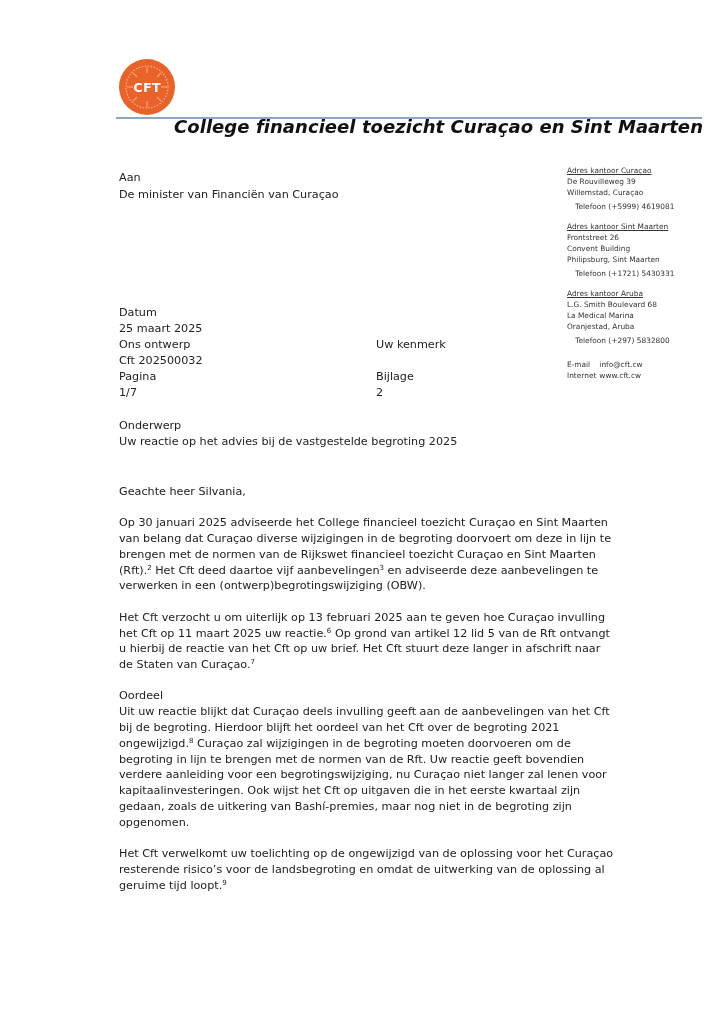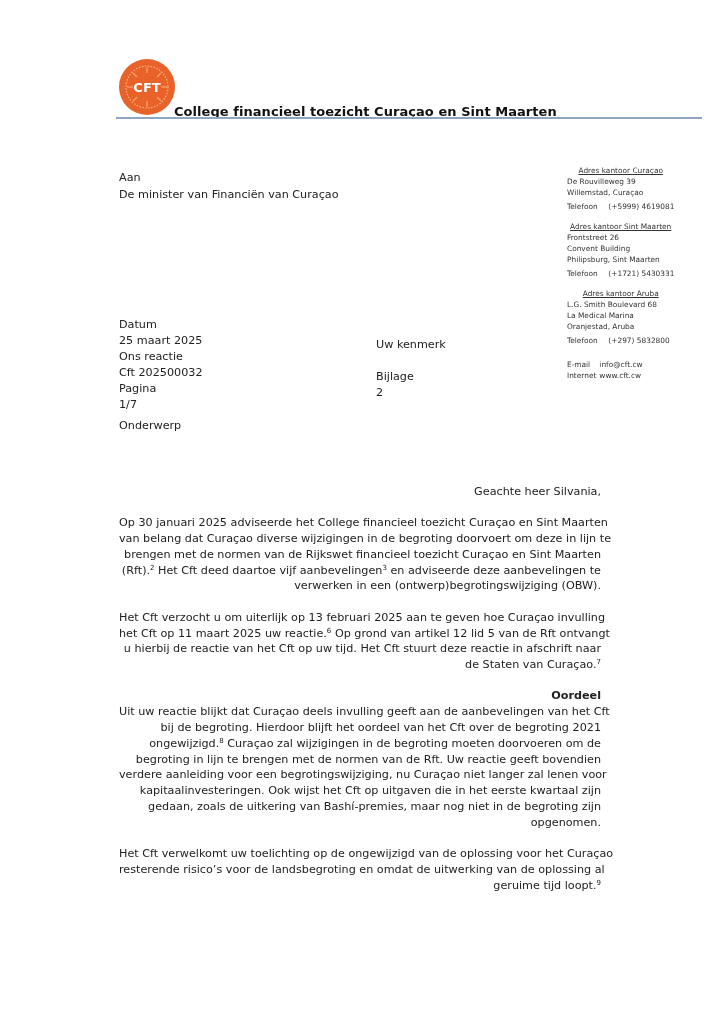--- a/index.html
+++ b/index.html
@@ -1,42 +1,42 @@
 <!DOCTYPE html>
 <html><head>
 <meta charset="utf-8">
 <style>
   * { margin: 0; padding: 0; box-sizing: border-box; }
   html, body { width: 724px; height: 1024px; background: #ffffff; overflow: hidden; }
   body { position: relative; font-family: "DejaVu Sans", sans-serif; color: #222222; }
 
   .logo { position: absolute; left: 118px; top: 58px; width: 58px; height: 58px; }
-  .org-name { position: absolute; left: 174px; top: 104px; font-size: 13px; font-weight: bold; color: #111; letter-spacing: 0.05px; white-space: nowrap; }
+  .org-name { position: absolute; left: 174px; top: 116px; font-size: 18px; font-weight: bold; color: #111; letter-spacing: 0.05px; white-space: nowrap; font-style: italic; }
   .header-rule { position: absolute; left: 116px; top: 117px; width: 586px; height: 2px; background: #8ea6c2; }
 
   .recipient { position: absolute; left: 119px; top: 169px; font-size: 11.2px; line-height: 17px; }
 
   .sidebar { position: absolute; left: 567px; top: 166px; font-size: 7.4px; line-height: 10.8px; color: #333; }
   .sidebar .office { margin-bottom: 9px; }
-  .sidebar .office-title { text-decoration: underline; text-align: center; }
+  .sidebar .office-title { text-decoration: underline; }
   .sidebar .line { white-space: nowrap; }
   .sidebar .phone { margin-top: 4px; white-space: nowrap; }
-  .sidebar .phone .lbl { display: inline-block; width: 39px; }
+  .sidebar .phone .lbl { display: inline-block; width: 39px; text-align: right; }
   .sidebar .contact { margin-top: 13px; }
   .sidebar .contact .lbl { display: inline-block; width: 30px; }
 
-  .meta { position: absolute; left: 119px; top: 305px; font-size: 11.2px; line-height: 15.9px; margin-top: 12px; }
+  .meta { position: absolute; left: 119px; top: 305px; font-size: 11.2px; line-height: 15.9px; }
   .meta-right { position: absolute; left: 376px; top: 337px; font-size: 11.2px; line-height: 15.9px; }
 
   .subject { position: absolute; left: 119px; top: 418px; font-size: 11.2px; line-height: 16px; }
 
-  .body { position: absolute; left: 119px; top: 484px; width: 482px; font-size: 11.2px; line-height: 15.8px; color: #222; text-align: right; }
+  .body { position: absolute; left: 119px; top: 484px; width: 482px; font-size: 11.2px; line-height: 15.8px; color: #222; }
   .body p { margin-bottom: 15.5px; white-space: nowrap; }
   .body .greet { margin-bottom: 15.5px; }
-  .body .heading { font-weight: bold; margin-bottom: 0; }
+  .body .heading { font-weight: normal; margin-bottom: 0; }
   .body sup { font-size: 7px; vertical-align: 4px; line-height: 0; }
   .body .ln { display: block; }
 </style>
 </head>
 <body>
 
 <svg class="logo" viewBox="0 0 58 58">
   <circle cx="29" cy="29" r="28" fill="#e8622a"></circle>
   <circle cx="29" cy="29" r="21" fill="none" stroke="#f7b48a" stroke-width="1.2" stroke-dasharray="1.5 1.5"></circle>
   <g stroke="#f6a26e" stroke-width="1.3">
@@ -83,51 +83,52 @@
   </div>
   <div class="contact">
     <div class="line"><span class="lbl">E-mail</span> <span>info@cft.cw</span></div>
     <div class="line"><span class="lbl">Internet</span> <span>www.cft.cw</span></div>
   </div>
 </div>
 
 <div class="meta">
   <div>Datum</div>
   <div>25 maart 2025</div>
-  <div>Ons reactie</div>
+  <div>Ons ontwerp</div>
   <div>Cft 202500032</div>
   <div>Pagina</div>
   <div>1/7</div>
 </div>
 <div class="meta-right">
   <div>Uw kenmerk</div>
   <div>&nbsp;</div>
   <div>Bijlage</div>
   <div>2</div>
 </div>
 
 <div class="subject">
   <div>Onderwerp</div>
+  <div>Uw reactie op het advies bij de vastgestelde begroting 2025</div>
 </div>
 
 <div class="body">
   <p class="greet">Geachte heer Silvania,</p>
 
   <p>
     <span class="ln">Op 30 januari 2025 adviseerde het College financieel toezicht Curaçao en Sint Maarten</span>
     <span class="ln">van belang dat Curaçao diverse wijzigingen in de begroting doorvoert om deze in lijn te</span>
     <span class="ln">brengen met de normen van de Rijkswet financieel toezicht Curaçao en Sint Maarten</span>
     <span class="ln"><span>(Rft).</span><sup>2</sup><span> Het Cft deed daartoe vijf aanbevelingen</span><sup>3</sup><span> en adviseerde deze aanbevelingen te</span></span>
     <span class="ln">verwerken in een (ontwerp)begrotingswijziging (OBW).</span>
   </p>
 
   <p>
     <span class="ln">Het Cft verzocht u om uiterlijk op 13 februari 2025 aan te geven hoe Curaçao invulling</span>
     <span class="ln"><span>het Cft op 11 maart 2025 uw reactie.</span><sup>6</sup><span> Op grond van artikel 12 lid 5 van de Rft ontvangt</span></span>
-    <span class="ln">u hierbij de reactie van het Cft op uw tijd. Het Cft stuurt deze reactie in afschrift naar</span>
+    <span class="ln">u hierbij de reactie van het Cft op uw brief. Het Cft stuurt deze langer in afschrift naar</span>
     <span class="ln"><span>de Staten van Curaçao.</span><sup>7</sup></span>
   </p>
 
   <div class="heading">Oordeel</div>
   <p>
     <span class="ln">Uit uw reactie blijkt dat Curaçao deels invulling geeft aan de aanbevelingen van het Cft</span>
     <span class="ln">bij de begroting. Hierdoor blijft het oordeel van het Cft over de begroting 2021</span>
     <span class="ln"><span>ongewijzigd.</span><sup>8</sup><span> Curaçao zal wijzigingen in de begroting moeten doorvoeren om de</span></span>
     <span class="ln">begroting in lijn te brengen met de normen van de Rft. Uw reactie geeft bovendien</span>
     <span class="ln">verdere aanleiding voor een begrotingswijziging, nu Curaçao niet langer zal lenen voor</span>

